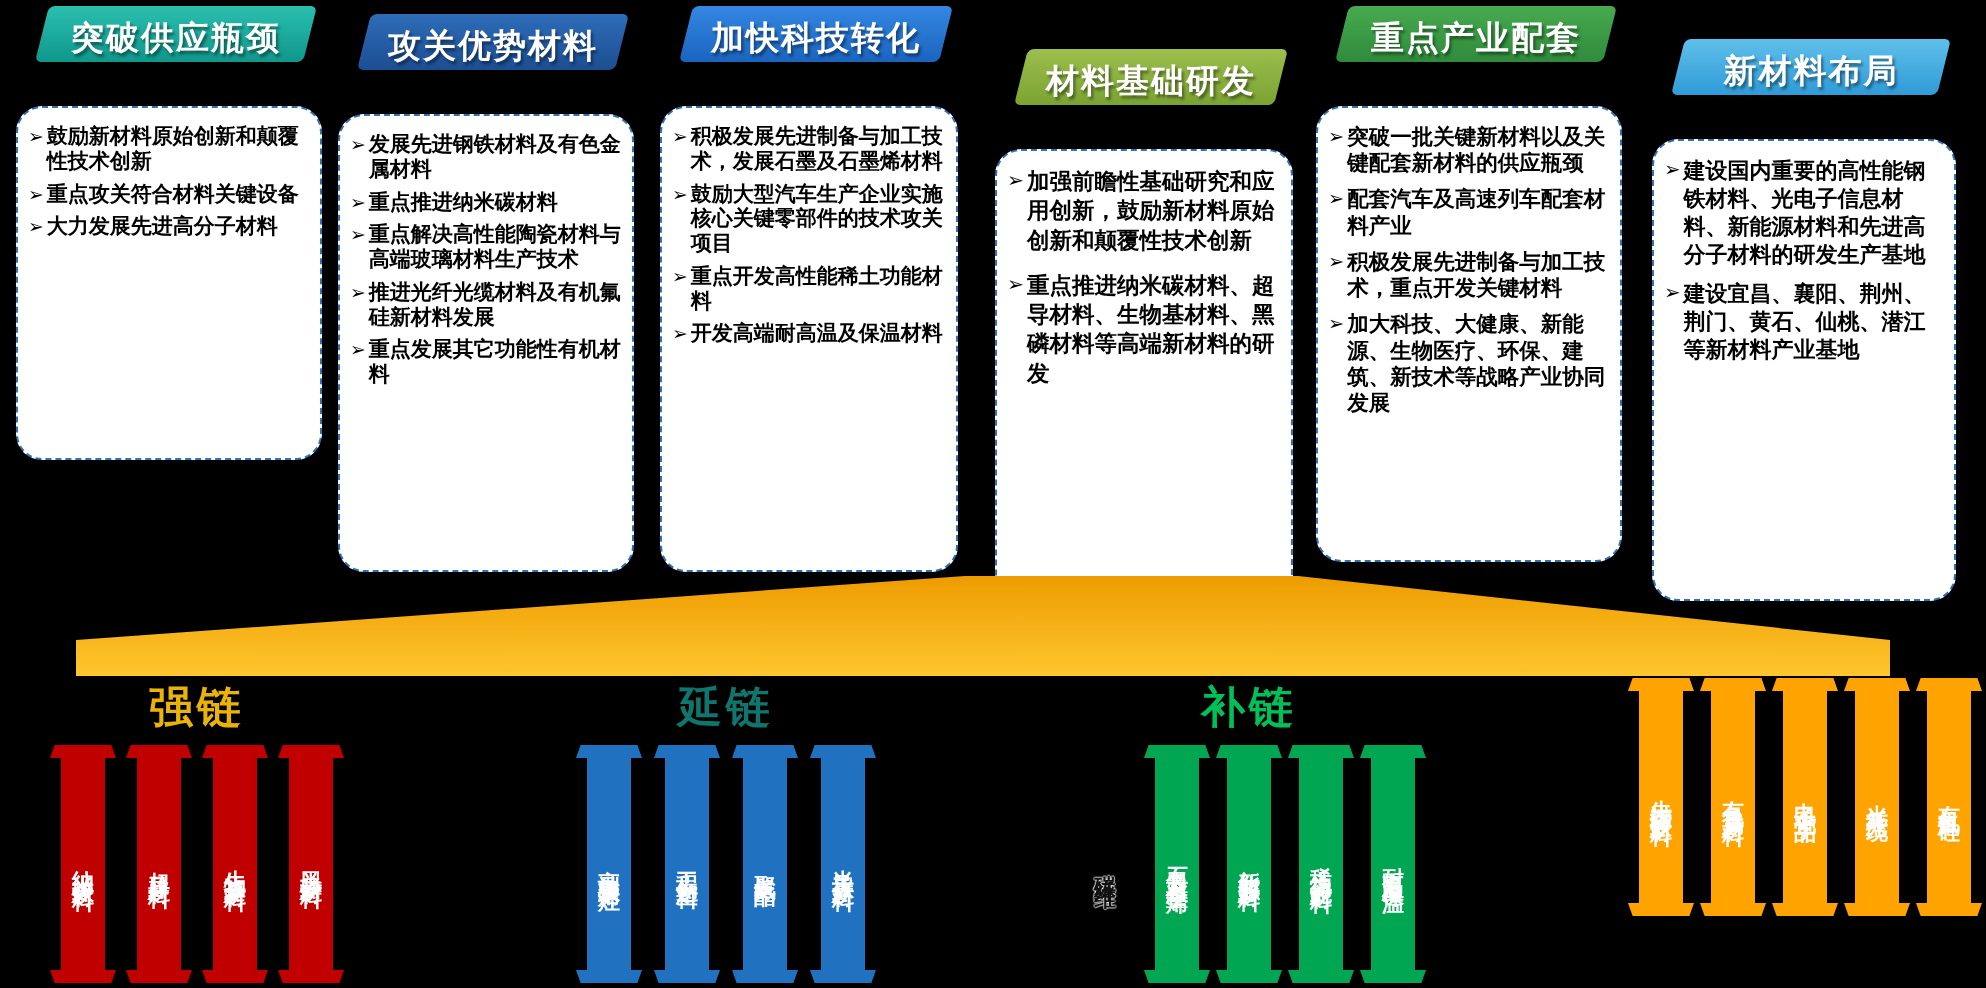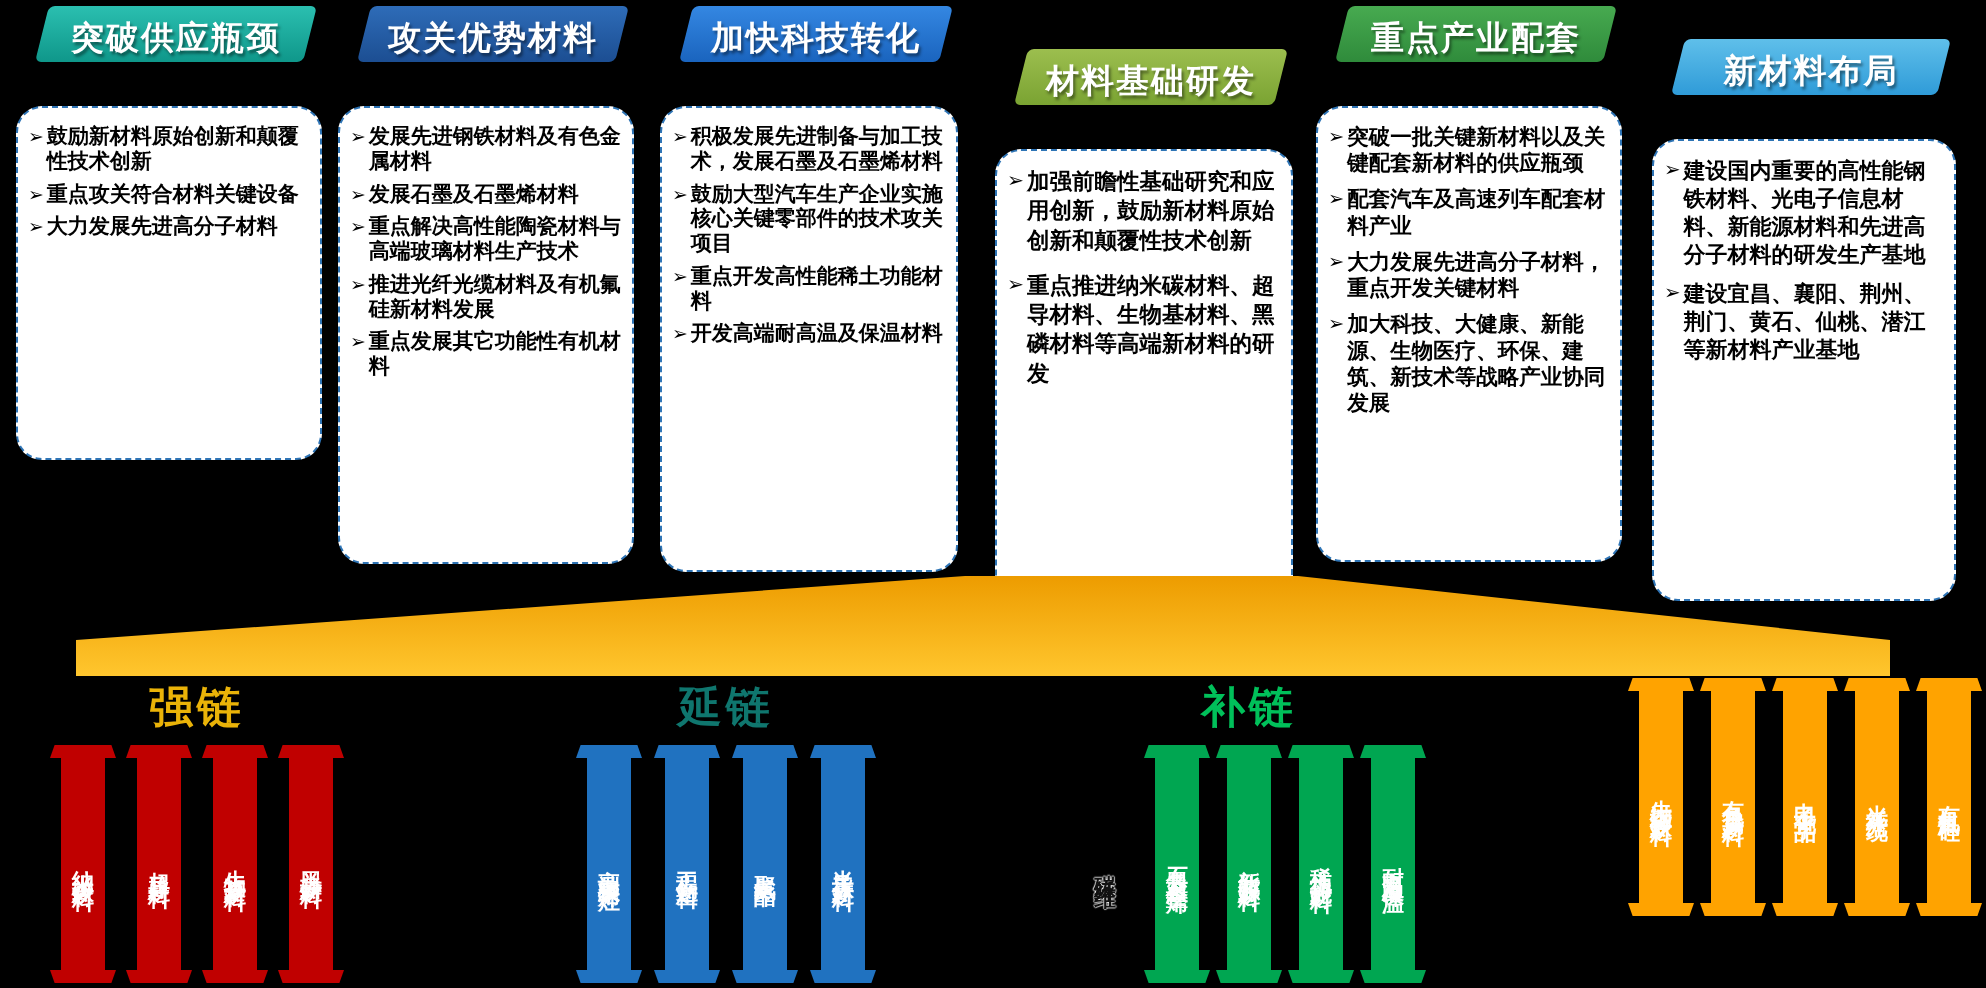--- a/index.html
+++ b/index.html
@@ -53,33 +53,33 @@
           <div class="bullet" style="margin-bottom: 8px;">
             <span class="bullet-mark">➢</span>
             <span class="bullet-text">重点攻关符合材料关键设备</span>
           </div>
           <div class="bullet" style="margin-bottom: 8px;">
             <span class="bullet-mark">➢</span>
             <span class="bullet-text">大力发展先进高分子材料</span>
           </div>
         </div>
       </div>
-      <div class="column" style="left: 336px; width: 304px;">
+      <div class="column" style="left: 336px; width: 304px; margin-top: 8px;">
         <div class="banner">
           <div class="banner-bg" style="background: linear-gradient(rgb(46, 108, 184), rgb(28, 78, 146));"></div>
           <div class="banner-label">攻关优势材料</div>
         </div>
         <div class="box" style="height: 458px; font-size: 21px; line-height: 1.18;">
           <div class="bullet" style="margin-bottom: 8px;">
             <span class="bullet-mark">➢</span>
             <span class="bullet-text">发展先进钢铁材料及有色金属材料</span>
           </div>
           <div class="bullet" style="margin-bottom: 8px;">
             <span class="bullet-mark">➢</span>
-            <span class="bullet-text">发展石墨及石墨烯材料</span>
+            <span class="bullet-text">重点推进纳米碳材料</span>
           </div>
           <div class="bullet" style="margin-bottom: 8px;">
             <span class="bullet-mark">➢</span>
             <span class="bullet-text">重点解决高性能陶瓷材料与高端玻璃材料生产技术</span>
           </div>
           <div class="bullet" style="margin-bottom: 8px;">
             <span class="bullet-mark">➢</span>
             <span class="bullet-text">推进光纤光缆材料及有机氟硅新材料发展</span>
           </div>
           <div class="bullet" style="margin-bottom: 8px;">
@@ -137,21 +137,21 @@
           <div class="bullet" style="margin-bottom: 10px;">
             <span class="bullet-mark">➢</span>
             <span class="bullet-text">突破一批关键新材料以及关键配套新材料的供应瓶颈</span>
           </div>
           <div class="bullet" style="margin-bottom: 10px;">
             <span class="bullet-mark">➢</span>
             <span class="bullet-text">配套汽车及高速列车配套材料产业</span>
           </div>
           <div class="bullet" style="margin-bottom: 10px;">
             <span class="bullet-mark">➢</span>
-            <span class="bullet-text">大力发展先进高分子材料，重点开发关键材料</span>
+            <span class="bullet-text">积极发展先进制备与加工技术，重点开发关键材料</span>
           </div>
           <div class="bullet" style="margin-bottom: 10px;">
             <span class="bullet-mark">➢</span>
             <span class="bullet-text">加大科技、大健康、新能源、生物医疗、环保、建筑、新技术等战略产业协同发展</span>
           </div>
         </div>
       </div>
       <div class="column" style="left: 1650px; width: 312px; margin-top: 33px;">
         <div class="banner">
           <div class="banner-bg" style="background: linear-gradient(rgb(95, 191, 234), rgb(47, 155, 216));"></div>

